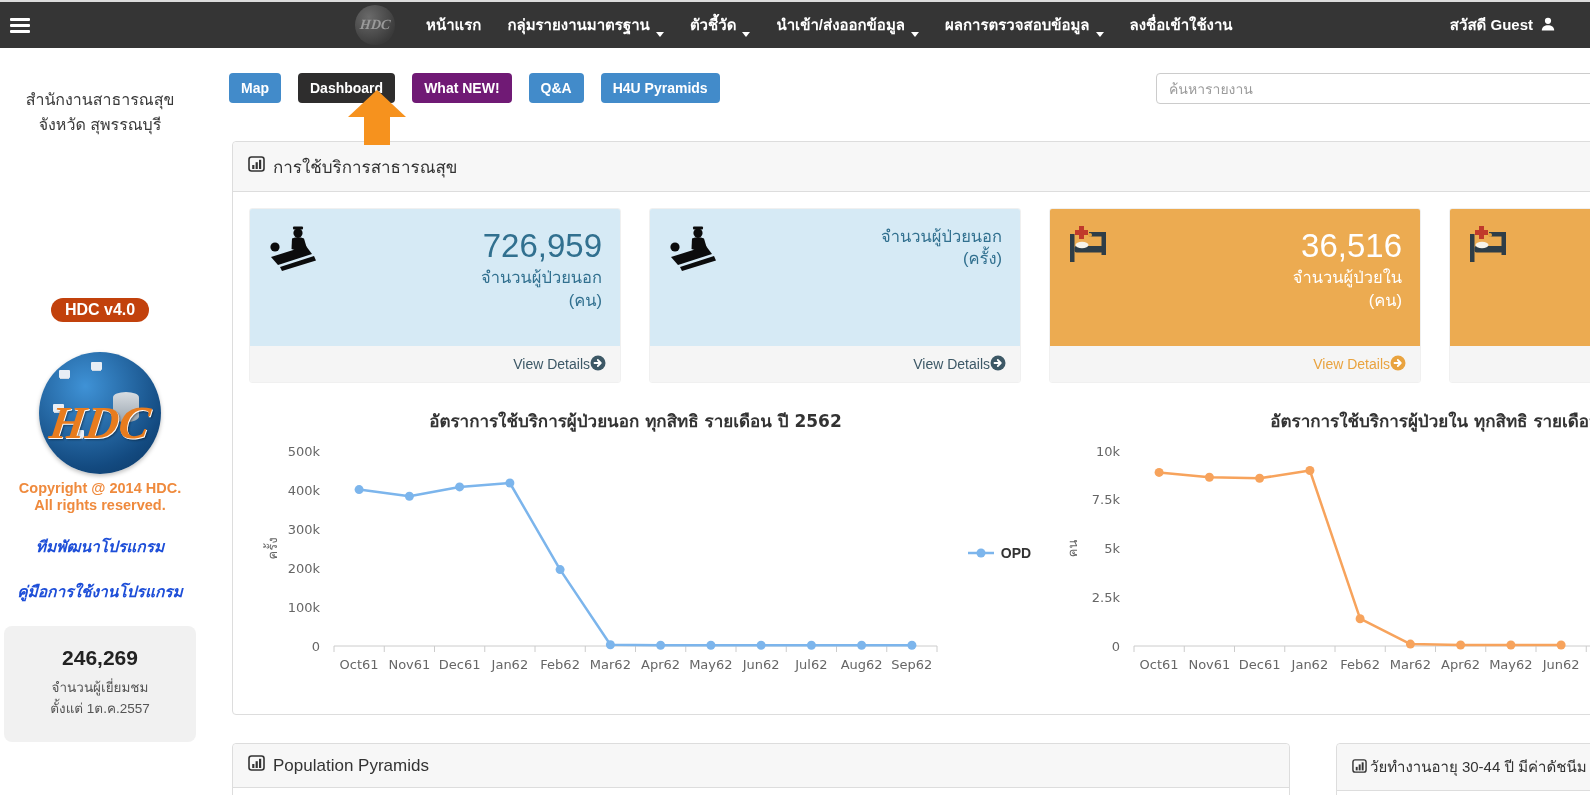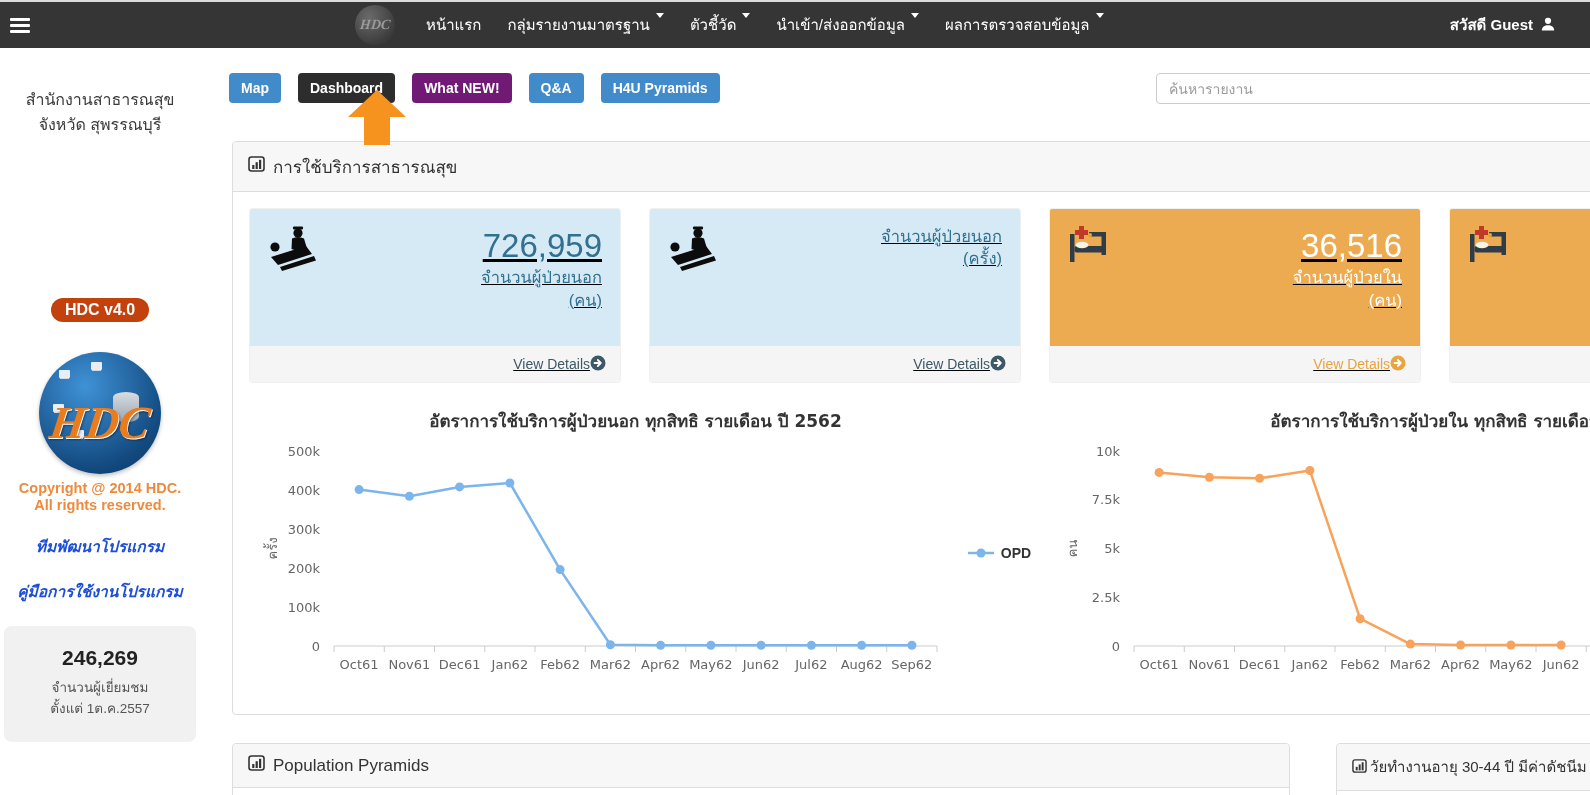--- a/index.html
+++ b/index.html
@@ -11,22 +11,22 @@
   .navbar { height:48px; background:#353535; border-top:2px solid #dcdcdc;
             display:flex; align-items:center; color:#fff; }
   .hamburger { width:40px; display:flex; flex-direction:column; gap:3px; padding-left:10px; cursor:pointer; }
   .hamburger i { display:block; width:20px; height:3px; background:#fff; border-radius:1px; }
   .nav-logo { width:40px; height:40px; border-radius:50%; margin-left:315px;
               background:radial-gradient(circle at 35% 30%, #6a6a6a, #3a3a3a 75%);
               display:flex; align-items:center; justify-content:center; flex:none; }
   .nav-logo span { font-family:"Liberation Serif", serif; font-style:italic; font-weight:bold;
                    font-size:14px; color:#9a9a9a; transform:skewX(-6deg); }
   .nav-items { display:flex; align-items:center; margin-left:18px; }
-  .nav-item { color:#fff; font-size:15px; font-weight:normal; padding:8px 13px; cursor:pointer;
-              display:flex; align-items:flex-start; gap:6px; white-space:nowrap; text-decoration:none; }
+  .nav-item { color:#fff; font-size:15px; font-weight:bold; padding:8px 13px; cursor:pointer;
+              display:flex; align-items:flex-end; gap:6px; white-space:nowrap; text-decoration:none; }
   .caret { width:0; height:0; border-left:4px solid transparent; border-right:4px solid transparent;
            border-top:5px solid #fff; display:inline-block; }
   .nav-right { margin-left:auto; margin-right:34px; display:flex; align-items:center; gap:7px;
                font-size:15px; font-weight:bold; cursor:pointer; }
 
   
   .layout { display:flex; width:1590px; }
   .sidebar { width:200px; flex:none; text-align:center; color:#3a3a3a; }
   .office-name { margin-top:40px; padding:0 8px; font-size:16px; line-height:1.55; }
   .version-badge { display:inline-block; margin-top:160px; background:#c2410c; color:#fff;
@@ -67,21 +67,21 @@
   .highlight-arrow .stem { width:26px; height:28px; margin:0 auto; background:#f6921e; }
 
   .panel { border:1px solid #ddd; border-radius:4px; background:#fff; }
   .panel-heading { background:#f7f7f7; border-bottom:1px solid #ddd; padding:11px 15px;
                    font-size:17px; color:#333; display:flex; align-items:center; gap:8px;
                    border-radius:4px 4px 0 0; }
   .service-panel { margin-top:37px; margin-left:15px; width:1420px; }
   .panel-body { padding:16px 16px 12px; }
 
   .cards-row { display:flex; gap:28px; }
-  .stat-card { width:372px; flex:none; border-radius:3px; overflow:hidden; border:1px solid rgba(0,0,0,.06);text-decoration:underline; }
+  .stat-card { width:372px; flex:none; border-radius:3px; overflow:hidden; border:1px solid rgba(0,0,0,.06); }
   .card-top { height:137px; padding:16px 18px; display:flex; }
   .stat-card.blue .card-top { background:#d6eaf5; }
   .stat-card.orange .card-top { background:#ecab51; }
   .card-icon { flex:none; }
   .card-text { margin-left:auto; text-align:right; }
   .card-value { font-size:33px; line-height:1.25; }
   .card-label, .card-unit { font-size:16.5px; line-height:1.35; }
   .stat-card.blue .card-text { color:#31708f; }
   .stat-card.orange .card-text { color:#fff; }
   .card-footer { height:36px; background:#f5f5f5; display:flex; align-items:center;
@@ -124,20 +124,23 @@
         <span>ตัวชี้วัด</span>
         <span class="caret"></span>
       </a>
       <a class="nav-item">
         <span>นำเข้า/ส่งออกข้อมูล</span>
         <span class="caret"></span>
       </a>
       <a class="nav-item">
         <span>ผลการตรวจสอบข้อมูล</span>
         <span class="caret"></span>
+      </a>
+      <a class="nav-item">
+        <span>ลงชื่อเข้าใช้งาน</span>
       </a>
     </div>
   <div class="nav-right">
     <span>สวัสดี Guest</span>
     <span>
       <svg width="16" height="16" viewBox="0 0 16 16" fill="#fff">
           <circle cx="8" cy="4.8" r="3.1"></circle>
           <path d="M1.8 14.5 c0-3.4 2.8-5.2 6.2-5.2 s6.2 1.8 6.2 5.2 Z"></path>
         </svg>
     </span>

